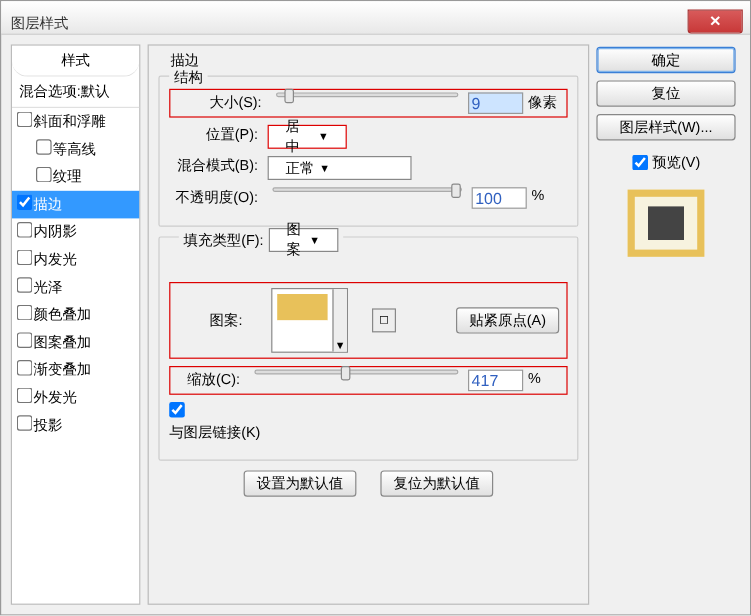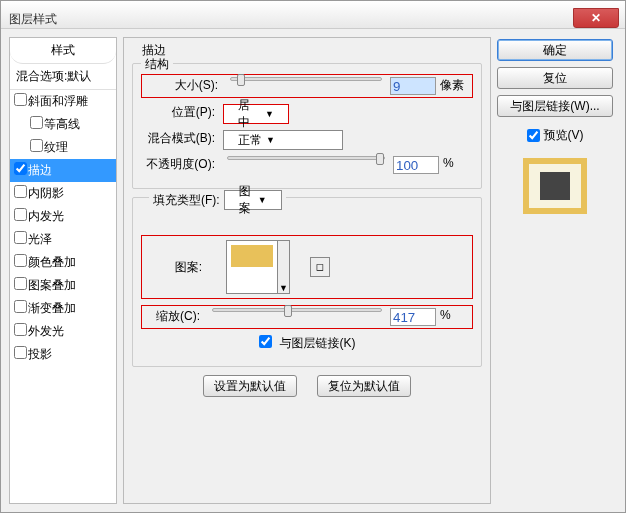--- a/index.html
+++ b/index.html
@@ -125,47 +125,48 @@
           <div class="row-label" style="width:60px;">图案:</div>
           <div class="swatch-frame">
             <div class="swatch-main">
                 <div class="swatch-top"></div>
                 <div class="swatch-bot"></div>
               </div>
             <div class="swatch-arrow">▼</div>
           </div>
           <div class="tiny-btn">◻</div>
           <div style="width:10px;"></div>
+          <div class="btn">贴紧原点(A)</div>
         </div>
 
         <div class="row redbox" style="padding:2px;">
           <div class="row-label" style="width:60px;">缩放(C):</div>
           <div class="slider-track">
               <div class="slider-thumb" style="left:42%;"></div>
             </div>
           <input class="num-input" value="417" style="">
           <span class="unit">%</span>
         </div>
 
-        <div class="row" style="justify-content:center;">
+        <div class="row" style="justify-content:center;flex-direction:column;">
           <input type="checkbox" checked="" class="cb" style="">
           <span>与图层链接(K)</span>
         </div>
       </div>
 
       <div class="btnrow">
         <div class="btn">设置为默认值</div>
         <div class="btn">复位为默认值</div>
       </div>
     </div>
 
     <div class="right-panel">
       <div class="btn primary">确定</div>
       <div class="btn">复位</div>
-      <div class="btn">与图层链接(W)...</div>
+      <div class="btn">图层样式(W)...</div>
       <div class="preview-chk">
         <input type="checkbox" checked="" style="">
         <span>预览(V)</span>
       </div>
       <div class="preview-box">
           <div></div>
         </div>
     </div>
   </div>
 </div>

